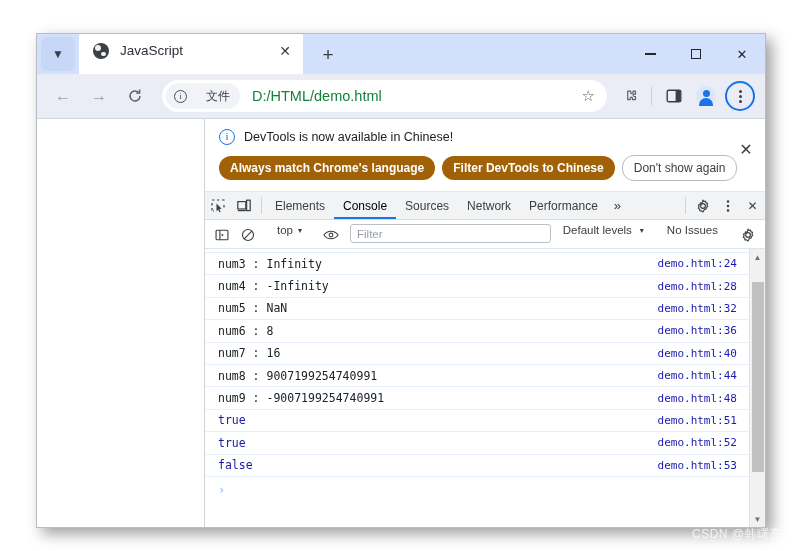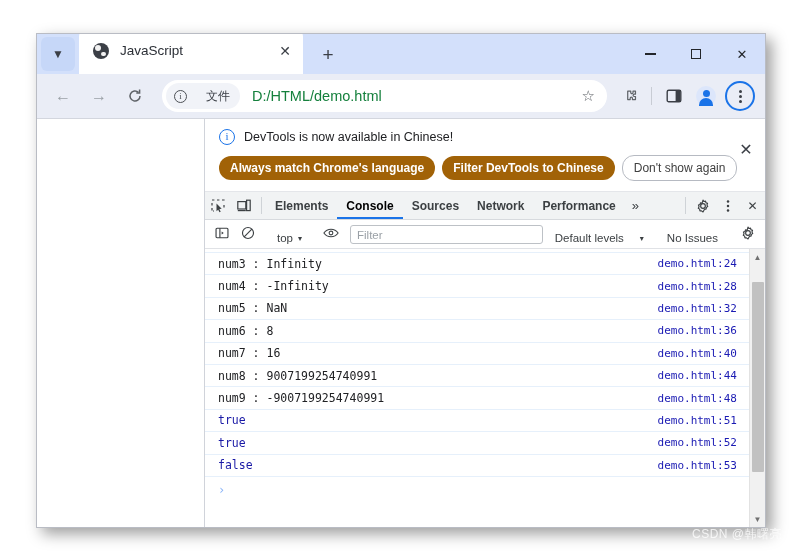--- a/index.html
+++ b/index.html
@@ -223,50 +223,50 @@
     height: 28px;
     display: flex; align-items: stretch;
     background: #f1f3f4;
     border-bottom: 1px solid #d7dade;
     font-size: 12px;
   }
   .dt-tool { width: 26px; display:flex; align-items:center; justify-content:center; cursor:pointer; }
   .dt-div { width:1px; background:#cfd3d7; margin: 5px 4px; }
   .dt-tab {
     display:flex; align-items:center; padding: 0 9px;
-    color: #3c4043; cursor: pointer; white-space: nowrap; font-weight: bold;
+    color: #3c4043; cursor: pointer; white-space: nowrap;
   }
   .dt-tab.active { color: #000000; box-shadow: inset 0 -2px 0 #1a73e8; }
   .dt-more { padding: 0 7px; display:flex; align-items:center; color:#3c4043; cursor:pointer; font-size: 13px;}
   .dt-spacer { flex: 1 1 auto; }
   .dt-right { display:flex; align-items:center; }
   .dt-ricon { width: 25px; display:flex; align-items:center; justify-content:center; cursor:pointer; color:#3c4043; }
 
   
   .cn-toolbar {
     height: 29px;
-    display:flex; align-items:flex-end;
+    display:flex; align-items:flex-start;
     background: #ffffff;
     border-bottom: 1px solid #e0e2e6;
     padding: 4px 4px;
     font-size: 11.5px; color:#3c4043;
   }
   .cn-icon { width:26px; height:22px; display:flex; align-items:center; justify-content:center; cursor:pointer; }
   .ctx-select { display:flex; align-items:center; gap:5px; padding: 0 7px; cursor:pointer; }
   .caret { font-size: 8px; color:#3c4043; }
   .filter-input {
     flex: 1 1 auto; min-width: 0;
     height: 19px; margin: 0 6px;
     border: 1px solid #bdc1c6; border-radius: 3px;
     background: #fff; font-size: 11.5px; color:#3c4043;
     padding: 0 6px;
     font-family: "Liberation Sans", sans-serif;
   }
   .filter-input::placeholder { color: #9aa0a6; }
-  .lvl { display:flex; align-items:center; gap:16px; padding: 0 6px; cursor:pointer; white-space:nowrap;}
+  .lvl { display:flex; align-items:center; gap:8px; padding: 0 6px; cursor:pointer; white-space:nowrap;}
   .issues { padding: 0 8px; white-space:nowrap; cursor:pointer; }
 
   
   .cn-body {
     position: relative;
     flex: 1 1 auto;
     background: #ffffff;
     overflow: hidden;
     display:flex;
   }

